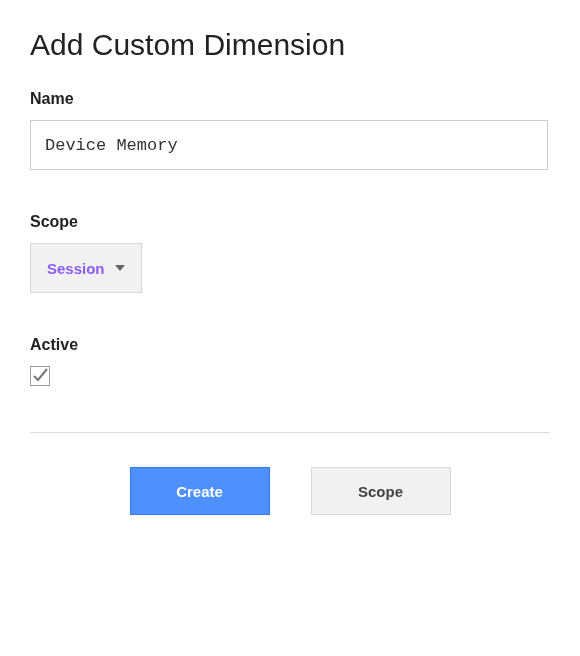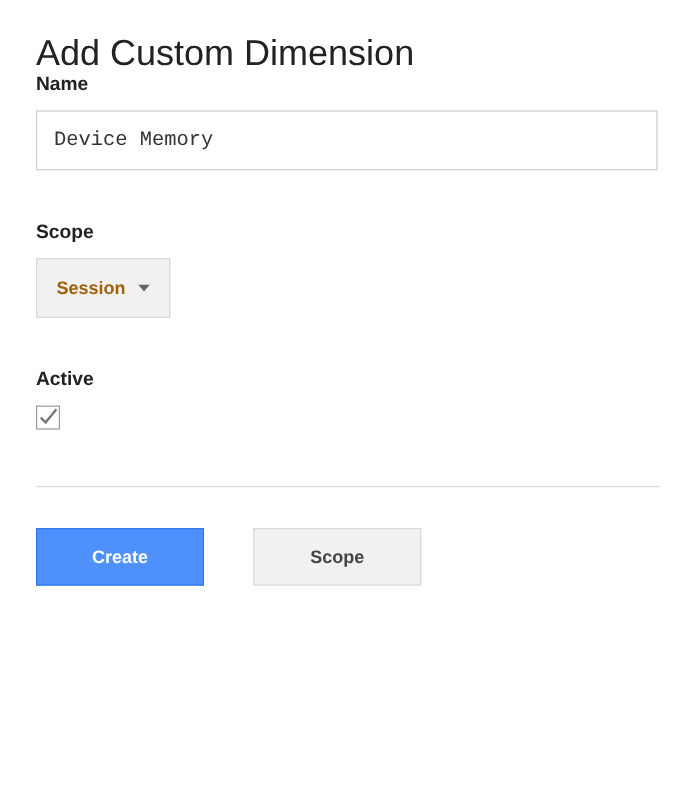--- a/index.html
+++ b/index.html
@@ -12,20 +12,21 @@
       background: #ffffff;
       width: 580px;
       height: 656px;
       padding: 28px 30px;
       color: #212121;
     }
     .page-title {
       font-size: 30px;
       font-weight: 400;
       color: #222;
+      margin-bottom: 28px;
     }
     .field-group {
       margin-bottom: 43px;
     }
     .field-label {
       font-size: 16px;
       font-weight: 700;
       color: #212121;
       margin-bottom: 12px;
       display: block;
@@ -48,21 +49,21 @@
       height: 50px;
       padding: 0 16px;
       background: #f1f1f1;
       border: 1px solid #d9d9d9;
       cursor: pointer;
       gap: 10px;
     }
     .dropdown-label {
       font-size: 15px;
       font-weight: 700;
-      color: #a16207;
+      color: #8b5cf6;
     }
     .dropdown-icon {
       display: inline-block;
     }
     .dropdown-icon svg {
       display: block;
     }
     .checkbox-wrap {
       display: inline-flex;
       align-items: center;
@@ -79,20 +80,21 @@
     }
     .divider {
       border: none;
       border-top: 1px solid #ddd;
       margin-top: 40px;
       margin-bottom: 34px;
     }
     .button-row {
       display: flex;
       gap: 41px;
+      justify-content: center;
     }
     .btn {
       min-width: 140px;
       height: 48px;
       border: 1px solid transparent;
       font-size: 15px;
       font-weight: 700;
       cursor: pointer;
       display: inline-flex;
       align-items: center;

